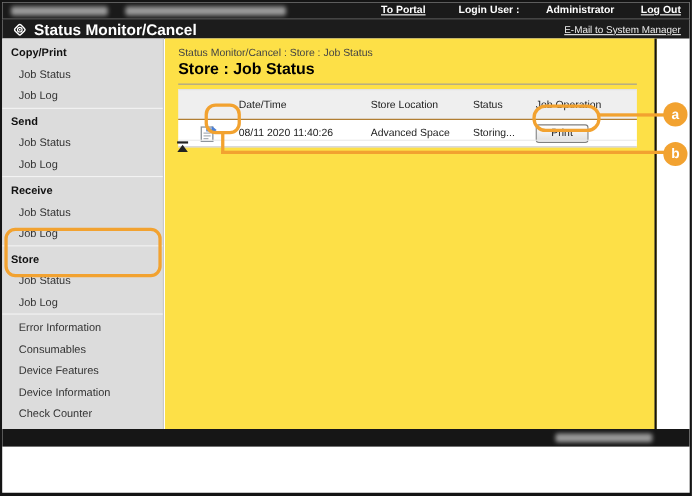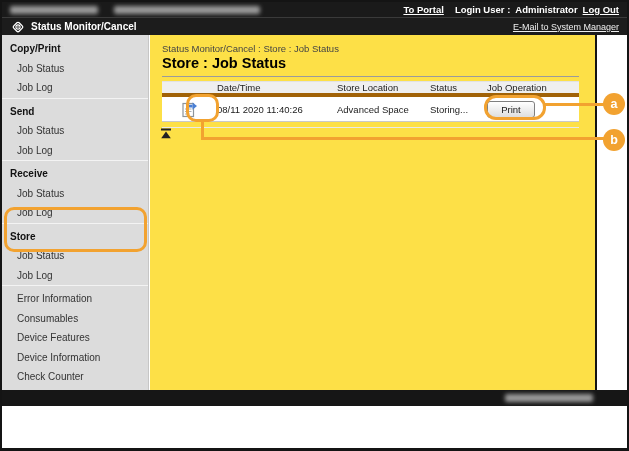--- a/index.html
+++ b/index.html
@@ -11,28 +11,28 @@
   }
   
   .topbar{
     position:absolute; left:0; top:0; width:100%; height:15px;
     background:#1a1a1a; color:#fff; display:flex; align-items:center;
     font-size:9.5px; font-weight:bold;
   }
   .blurseg{ background:#9a9a9a; border-radius:2px; filter:blur(2px); }
   #blur-device{ position:absolute; left:8px; top:4px; width:88px; height:8px; }
   #blur-models{ position:absolute; left:112px; top:4px; width:146px; height:8px; }
-  .topbar-right{ position:absolute; right:8px; top:0; height:100%; display:flex; align-items:center; gap:11px; }
+  .topbar-right{ position:absolute; right:8px; top:0; height:100%; display:flex; align-items:center; gap:30px; }
   .toplink{ text-decoration:underline; cursor:pointer; }
   .appbar{
     position:absolute; left:0; top:15px; width:100%; height:18px;
     background:#1c1c1c; border-top:1px solid #3a3a3a;
     color:#fff; display:flex; align-items:center;
   }
-  .appbar-title{ font-size:10px; font-weight:bold; margin-left:6px; }
+  .appbar-title{ font-size:14px; font-weight:bold; margin-left:6px; }
   .appbar-right{ position:absolute; right:8px; font-size:9px; color:#eee; text-decoration:underline; cursor:pointer; }
   .appicon{ margin-left:9px; display:flex; align-items:center; }
   
   #sidebar{
     position:absolute; left:0; top:33px; width:147px; height:355px;
     background:#dcdcdc; border-right:1px solid #c6c6c6; padding-top:3px;
     font-size:10px; color:#222;
   }
   .side-header{ font-weight:bold; color:#111; padding:5px 4px 5px 8px; height:19.5px; cursor:default; }
   .side-item{ color:#333; padding:5px 4px 5px 15px; height:19.5px; cursor:pointer; }
@@ -43,22 +43,22 @@
     background:#fde047; border-right:2px solid #141414;
   }
   #breadcrumb{ position:absolute; left:12px; top:8px; font-size:9.5px; color:#444; }
   #page-title{ position:absolute; left:12px; top:20px; font-size:14.5px; font-weight:bold; color:#000; }
   #last-updated{ position:absolute; right:16px; top:23px; display:flex; align-items:center; gap:5px; }
   #last-updated span{ font-size:9px; color:#222; }
   #title-rule{ position:absolute; left:12px; top:41px; width:417px; border-top:1px solid #9b9b9b; }
   .job-table{ position:absolute; left:12px; top:46px; width:417px; font-size:9.5px; color:#222; }
   .t-head{
     display:grid; grid-template-columns:53px 120px 93px 57px 94px;
-    background:#efefef; border-top:1px solid #e2e2e2; border-bottom:4px solid #a16207;
-    height:16px; align-items:center;
+    background:#efefef; border-top:1px solid #e2e2e2; border-bottom:1px solid #a16207;
+    height:28px; align-items:center;
   }
   .t-row{
     display:grid; grid-template-columns:53px 120px 93px 57px 94px;
     height:25px; align-items:center; border-bottom:1px solid #c9c9c9; background:#fff;
   }
   .t-cell{ padding-left:2px; }
   .icon-cell{ display:flex; justify-content:center; }
   .cancel-btn{
     width:48px; height:17px; font-size:9.5px; color:#222;
     border:1px solid #7f7f7f; border-radius:3px;

